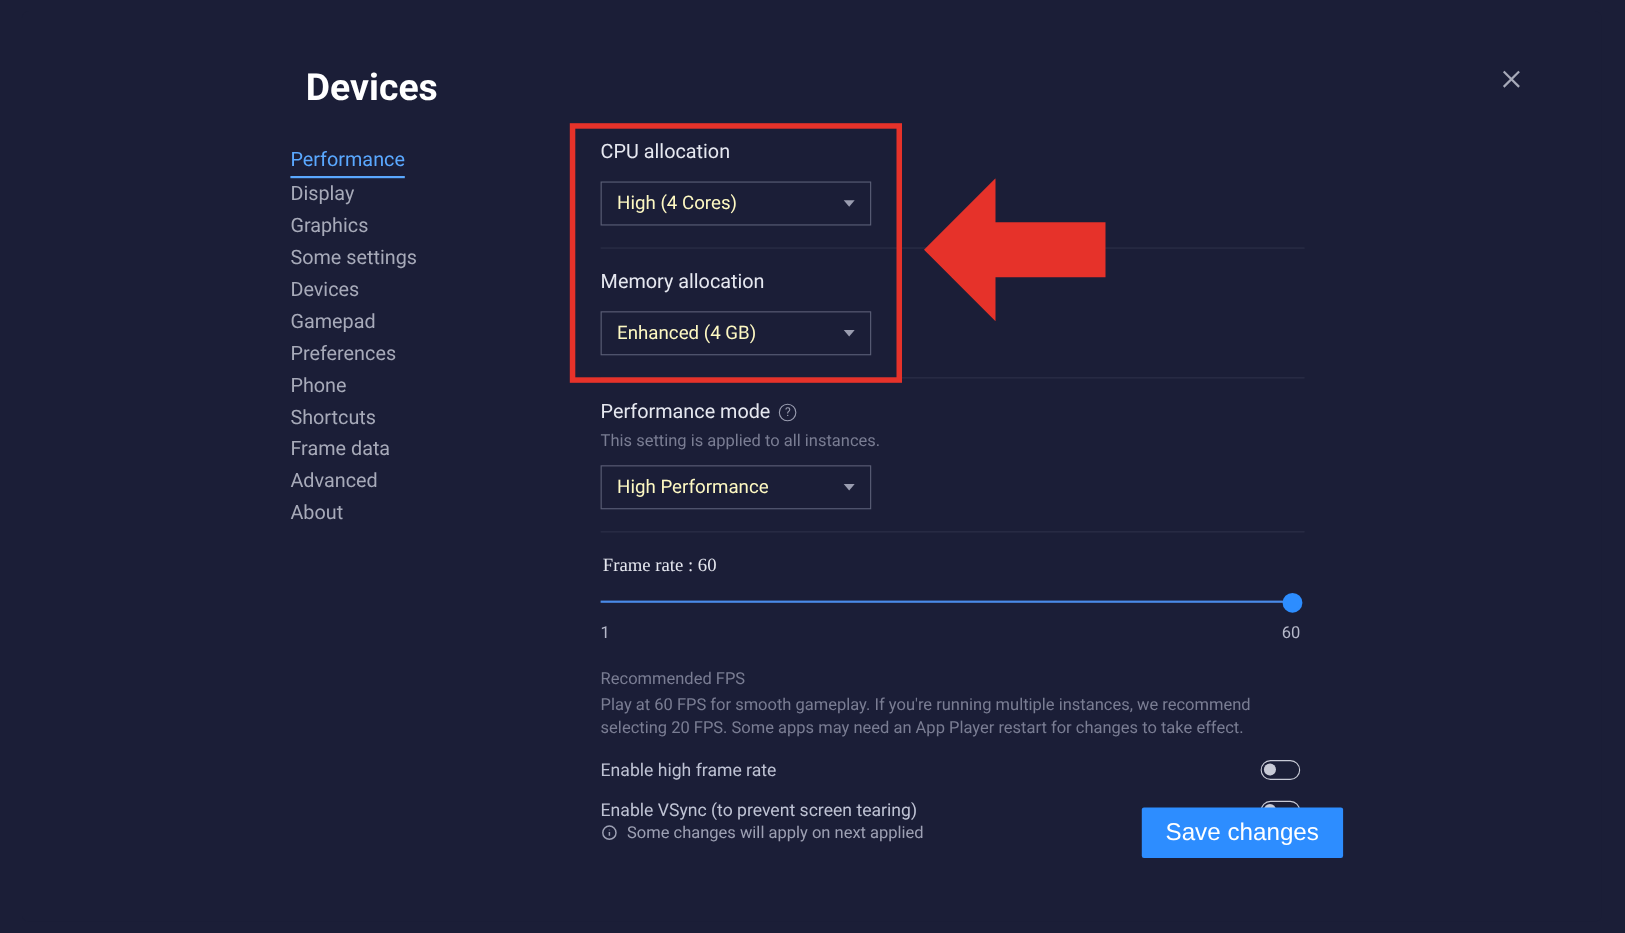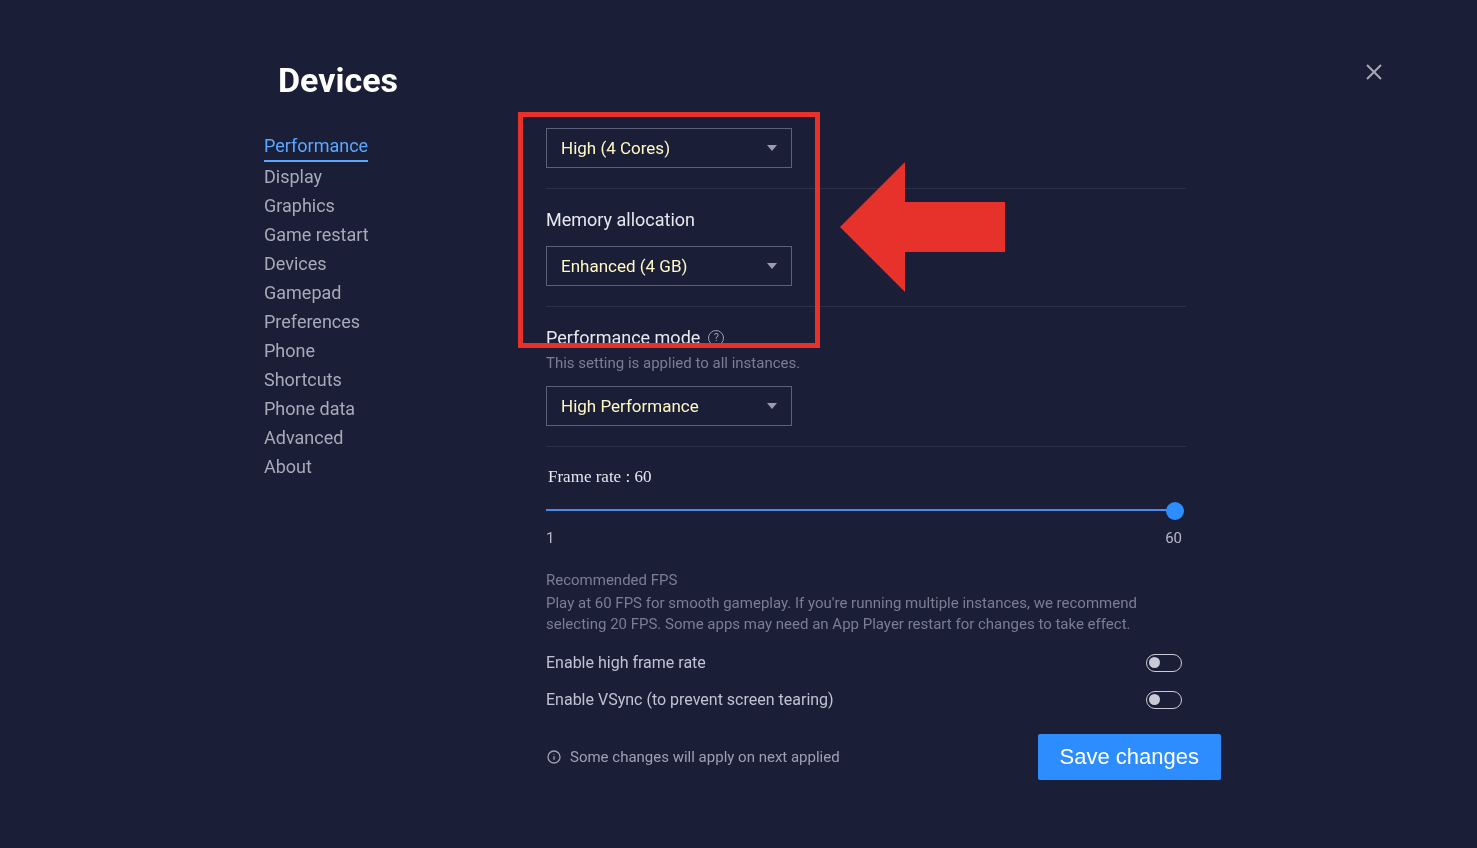--- a/index.html
+++ b/index.html
@@ -255,32 +255,33 @@
     <svg viewBox="0 0 24 24" fill="none" stroke="currentColor" stroke-width="2">
       <line x1="5" y1="5" x2="19" y2="19"></line>
         <line x1="19" y1="5" x2="5" y2="19"></line>
     </svg>
   </div>
 
   <div class="sidebar">
     <div class="sidebar-item active">Performance</div>
     <div class="sidebar-item">Display</div>
     <div class="sidebar-item">Graphics</div>
-    <div class="sidebar-item">Game restart</div>
+    <div class="sidebar-item">Some settings</div>
     <div class="sidebar-item">Devices</div>
     <div class="sidebar-item">Gamepad</div>
     <div class="sidebar-item">Preferences</div>
     <div class="sidebar-item">Phone</div>
     <div class="sidebar-item">Shortcuts</div>
-    <div class="sidebar-item">Phone data</div>
+    <div class="sidebar-item">Frame data</div>
     <div class="sidebar-item">Advanced</div>
     <div class="sidebar-item">About</div>
   </div>
 
   <div class="content">
+    <div class="section-label">CPU allocation</div>
     <div class="select-box">
       <span>High (4 Cores)</span>
       <span class="chevron"></span>
     </div>
 
     <div class="divider"></div>
 
     <div class="section-label">Memory allocation</div>
     <div class="select-box">
       <span>Enhanced (4 GB)</span>

